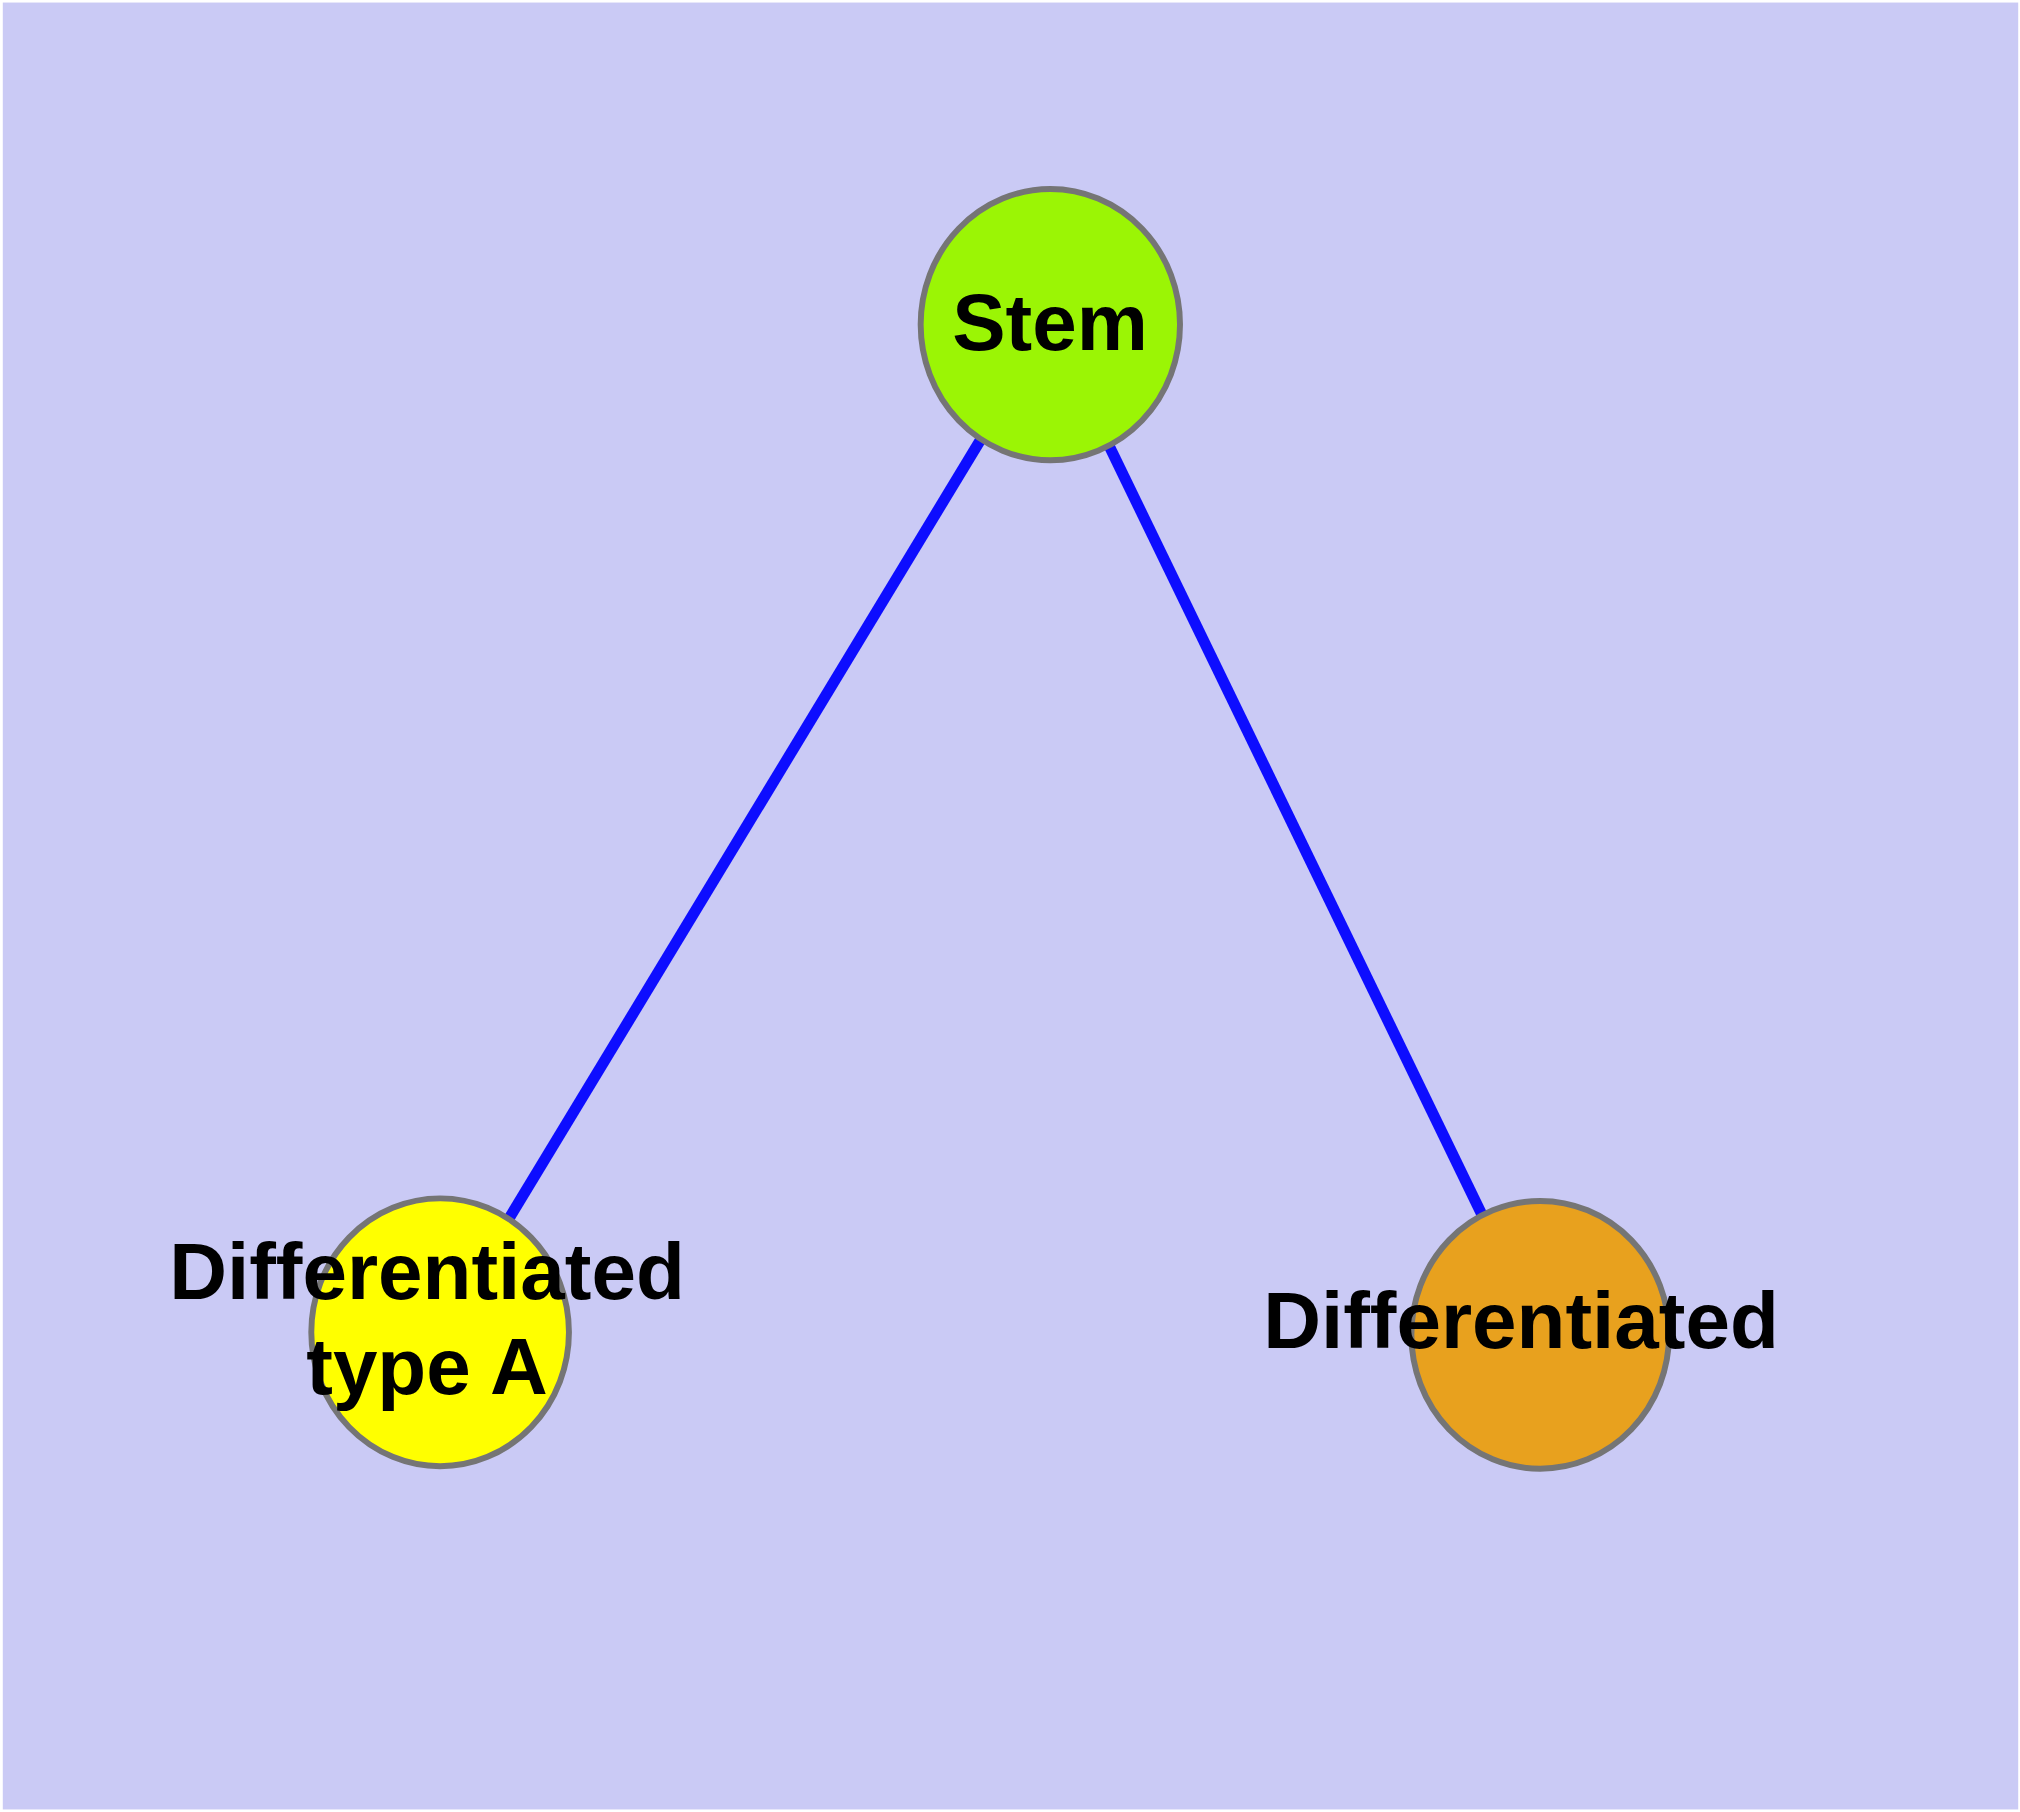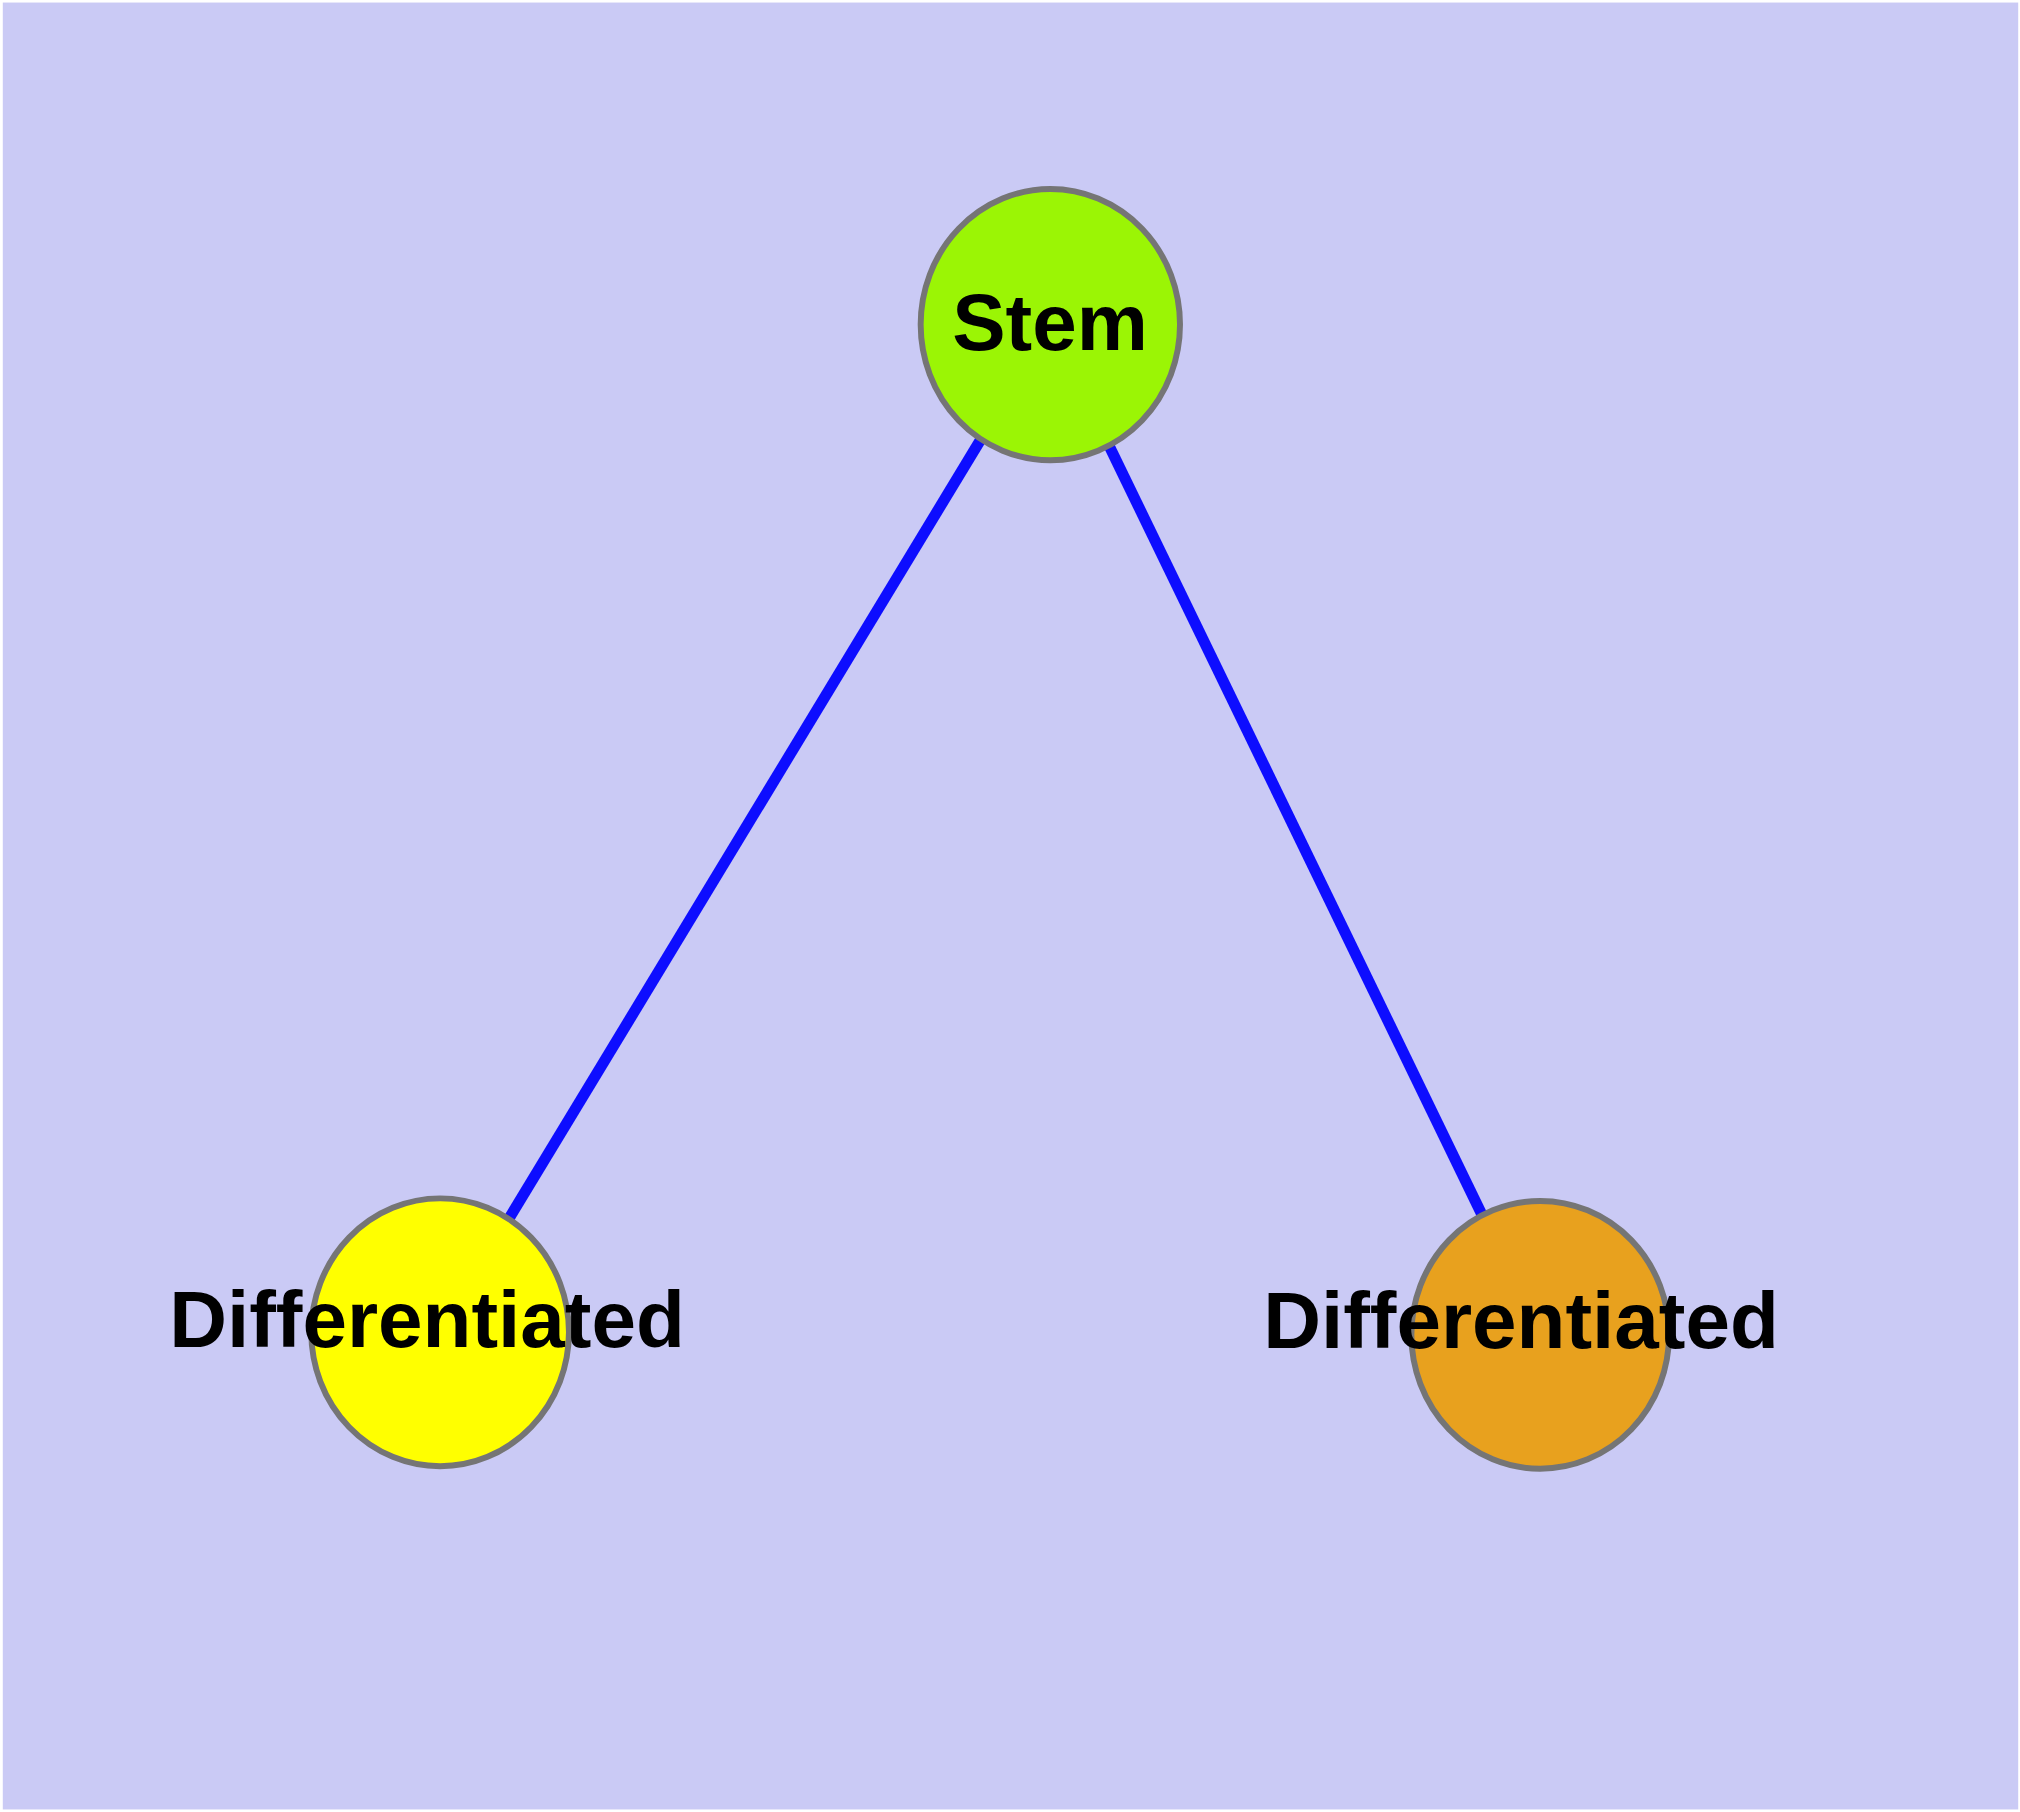--- a/index.html
+++ b/index.html
@@ -66,20 +66,21 @@
     <ellipse class="node" cx="519" cy="1572" rx="152" ry="158" fill="#ffff00"></ellipse>
     <ellipse class="node" cx="1817" cy="1575" rx="152" ry="158" fill="#e8a11e"></ellipse>
   </svg>
 
   <div class="labels">
 
     <div class="node-label" style="left:1050px; top:322px;">Stem</div>
 
     <div class="node-label" style="left:427px; top:1319px;">
       <div>Differentiated</div>
+      <div>type A</div>
     </div>
 
     <div class="node-label" style="left:1521px; top:1320px;">
       <div>Differentiated</div>
     </div>
 
   </div>
 </div>
 
 

